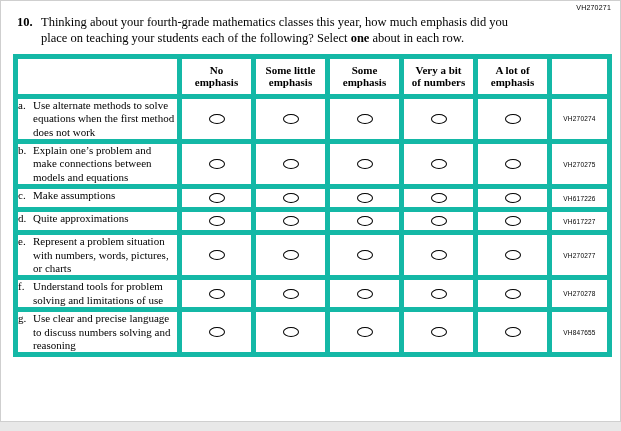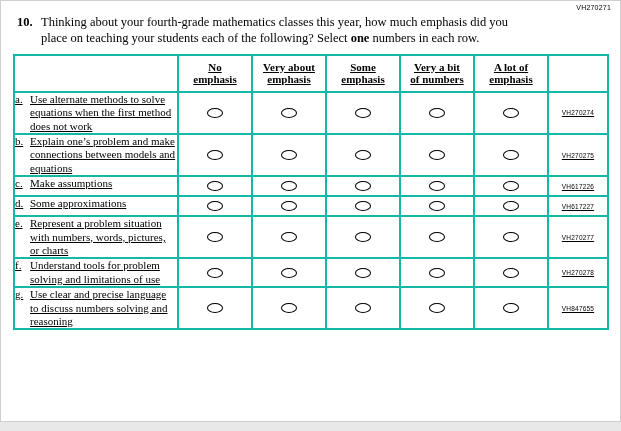--- a/index.html
+++ b/index.html
@@ -40,24 +40,23 @@
   .qtext { flex: 1; }
   .qtext .bold { font-weight: bold; }
 
   table.survey {
     border-collapse: collapse;
     table-layout: fixed;
     width: 594px;
     margin: 7px 0 0 12px;
   }
   .survey td, .survey th {
-    border: 2px solid #14b8a6;
+    border: 5px solid #14b8a6;
     box-sizing: border-box;
     padding: 0;
-    text-decoration: underline;
   }
   .survey th {
     font-size: 11px;
     font-weight: bold;
     text-align: center;
     vertical-align: middle;
     line-height: 1.15;
     padding: 5px 1px;
   }
   .survey th span { display: block; }
@@ -94,42 +93,42 @@
 </style>
 </head>
 <body>
 
 <div class="page">
 
   <div class="top-code">VH270271</div>
 
   <div class="question">
     <div class="qnum">10.</div>
-    <div class="qtext"><span>Thinking about your fourth-grade mathematics classes this year, how much emphasis did you place on teaching your students each of the following? Select </span><span class="bold">one</span><span> numbers in each row.</span></div>
+    <div class="qtext"><span>Thinking about your fourth-grade mathematics classes this year, how much emphasis did you place on teaching your students each of the following? Select </span><span class="bold">one</span><span> about in each row.</span></div>
   </div>
 
   <table class="survey">
     <colgroup>
       <col style="width:164px">
       <col style="width:74px">
       <col style="width:74px">
       <col style="width:74px">
       <col style="width:74px">
       <col style="width:74px">
       <col style="width:60px">
     </colgroup>
     <thead>
       <tr>
         <th></th>
         <th>
           <span>No</span>
           <span>emphasis</span>
         </th>
         <th>
-          <span>Very about</span>
+          <span>Some little</span>
           <span>emphasis</span>
         </th>
         <th>
           <span>Some</span>
           <span>emphasis</span>
         </th>
         <th>
           <span>Very a bit</span>
           <span>of numbers</span>
         </th>
@@ -184,21 +183,21 @@
         <td class="oval-cell"><span class="oval"></span></td>
         <td class="oval-cell"><span class="oval"></span></td>
         <td class="oval-cell"><span class="oval"></span></td>
         <td class="code-cell">VH617226</td>
       </tr>
 
       <tr>
         <td class="label-cell">
           <div class="label-inner">
             <span class="row-letter">d.</span>
-            <span class="row-text">Some approximations</span>
+            <span class="row-text">Quite approximations</span>
           </div>
         </td>
         <td class="oval-cell"><span class="oval"></span></td>
         <td class="oval-cell"><span class="oval"></span></td>
         <td class="oval-cell"><span class="oval"></span></td>
         <td class="oval-cell"><span class="oval"></span></td>
         <td class="oval-cell"><span class="oval"></span></td>
         <td class="code-cell">VH617227</td>
       </tr>
 

